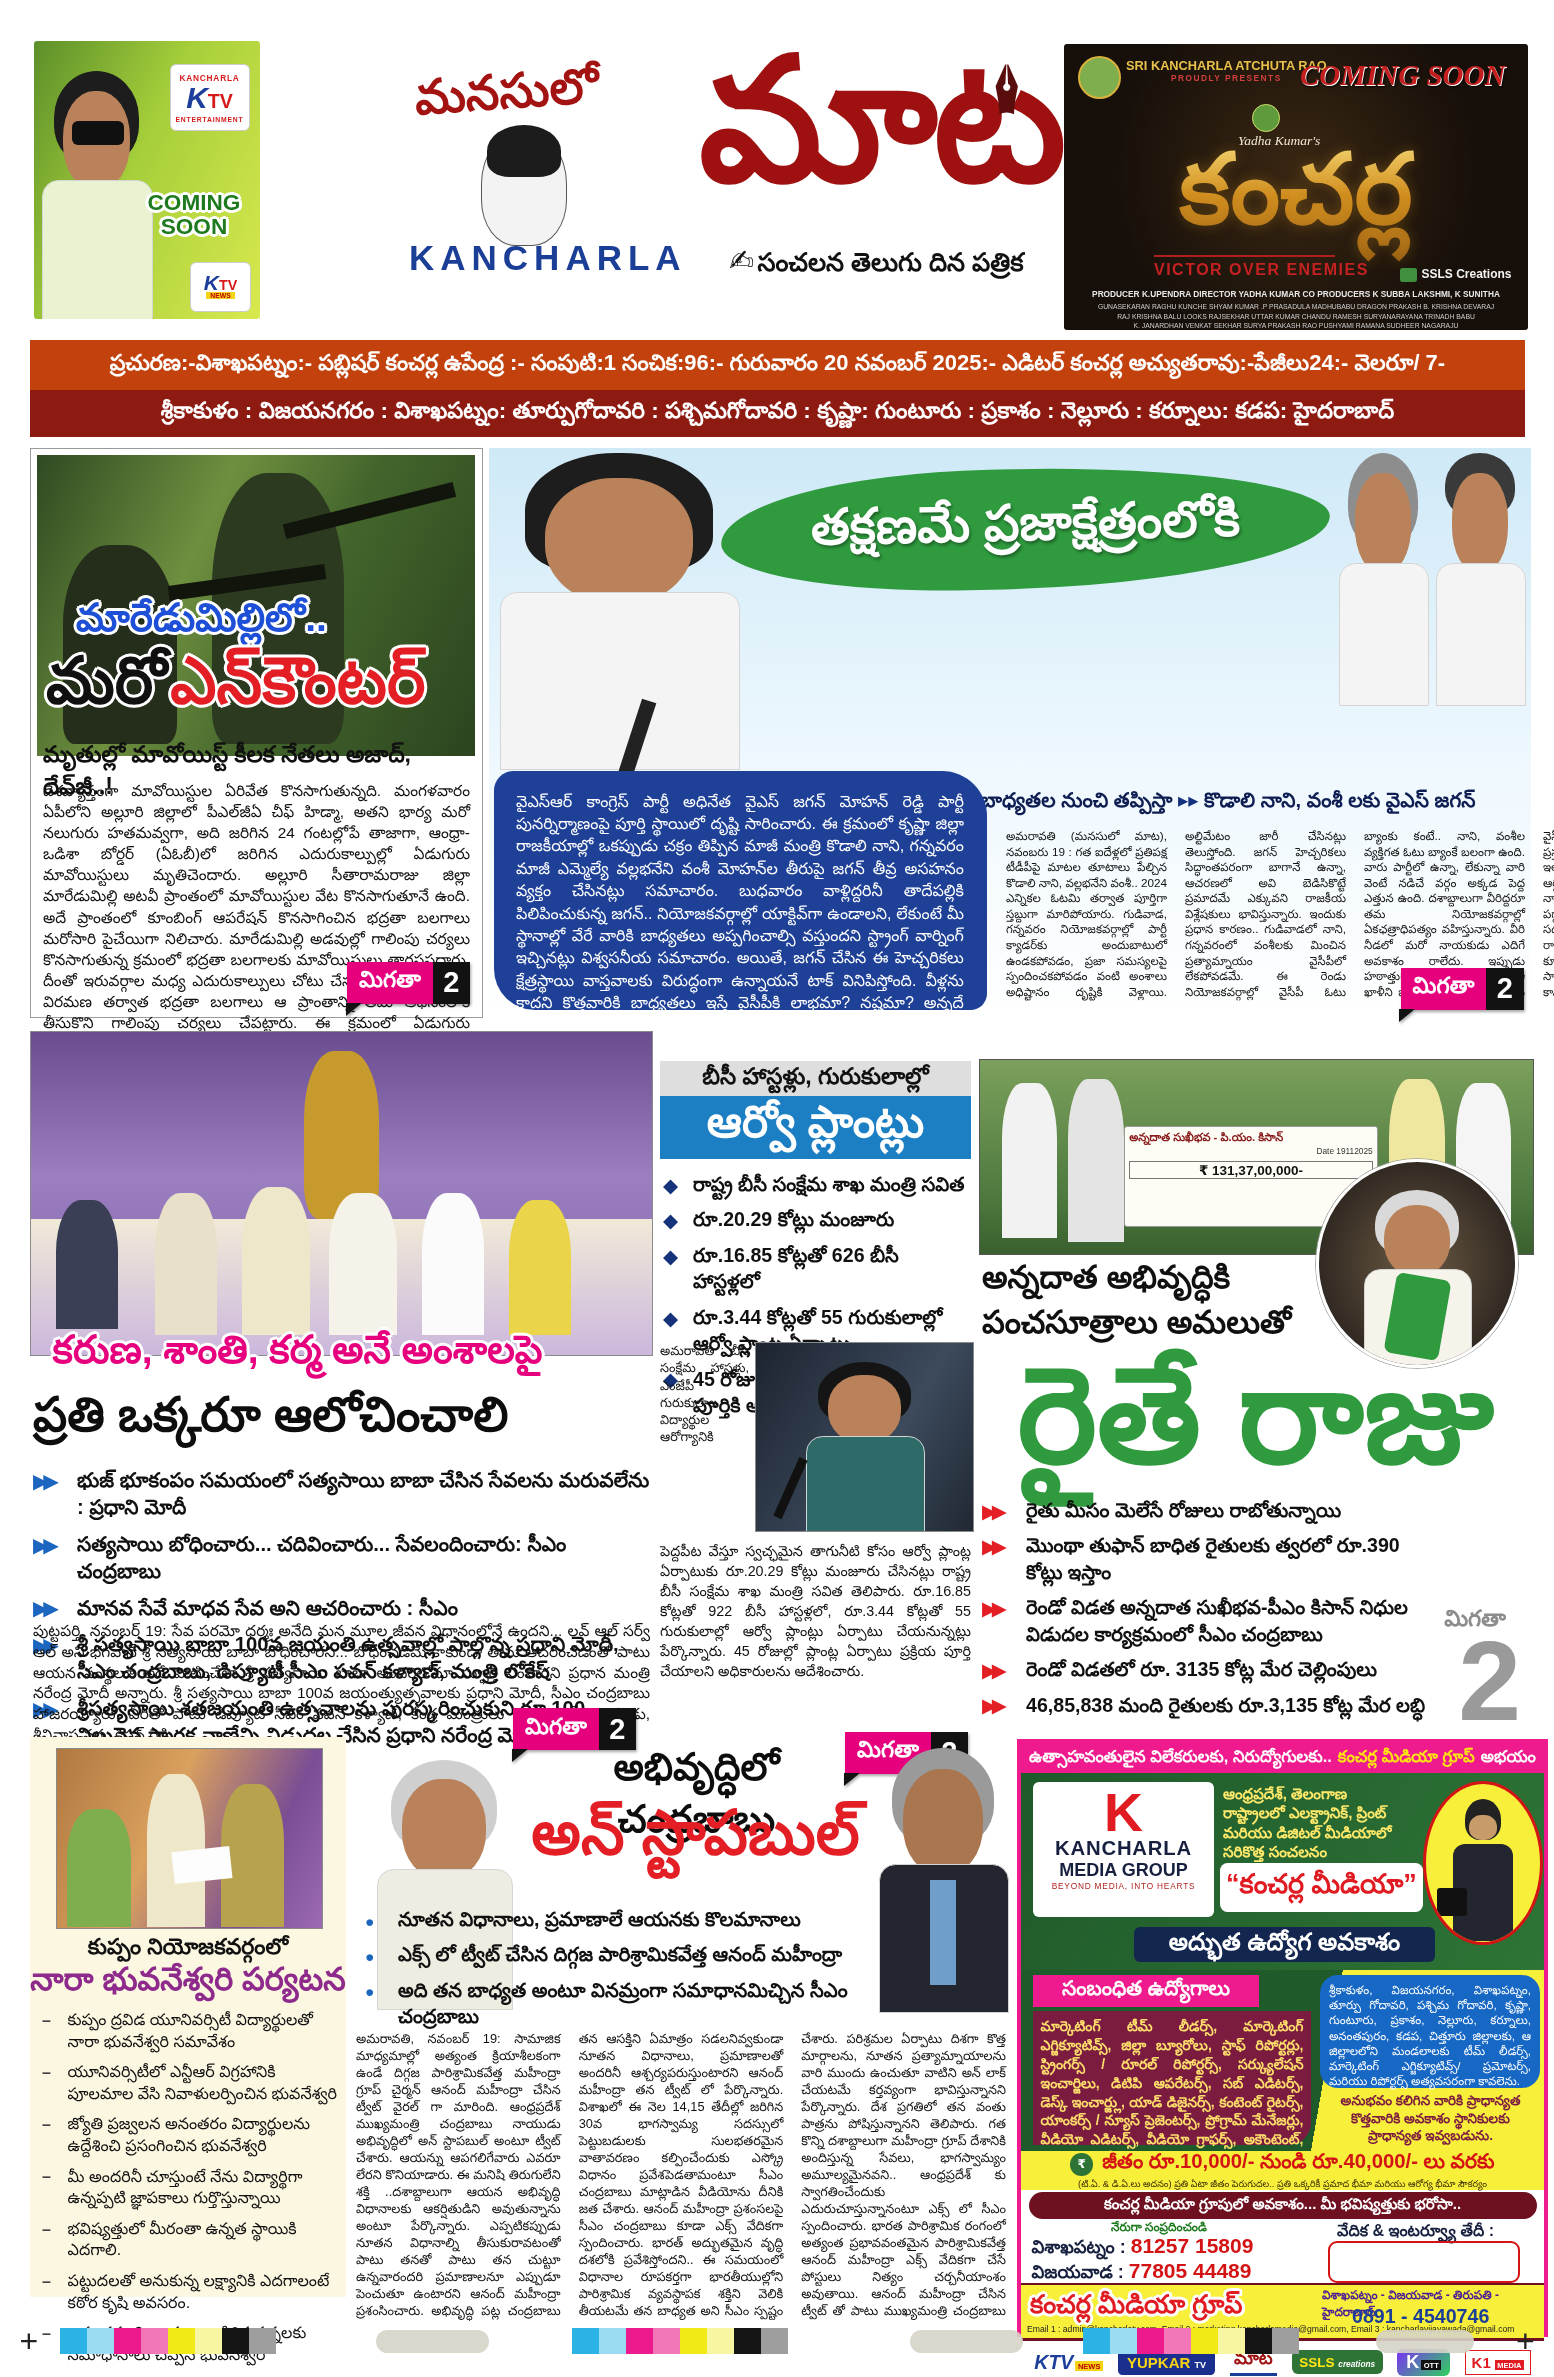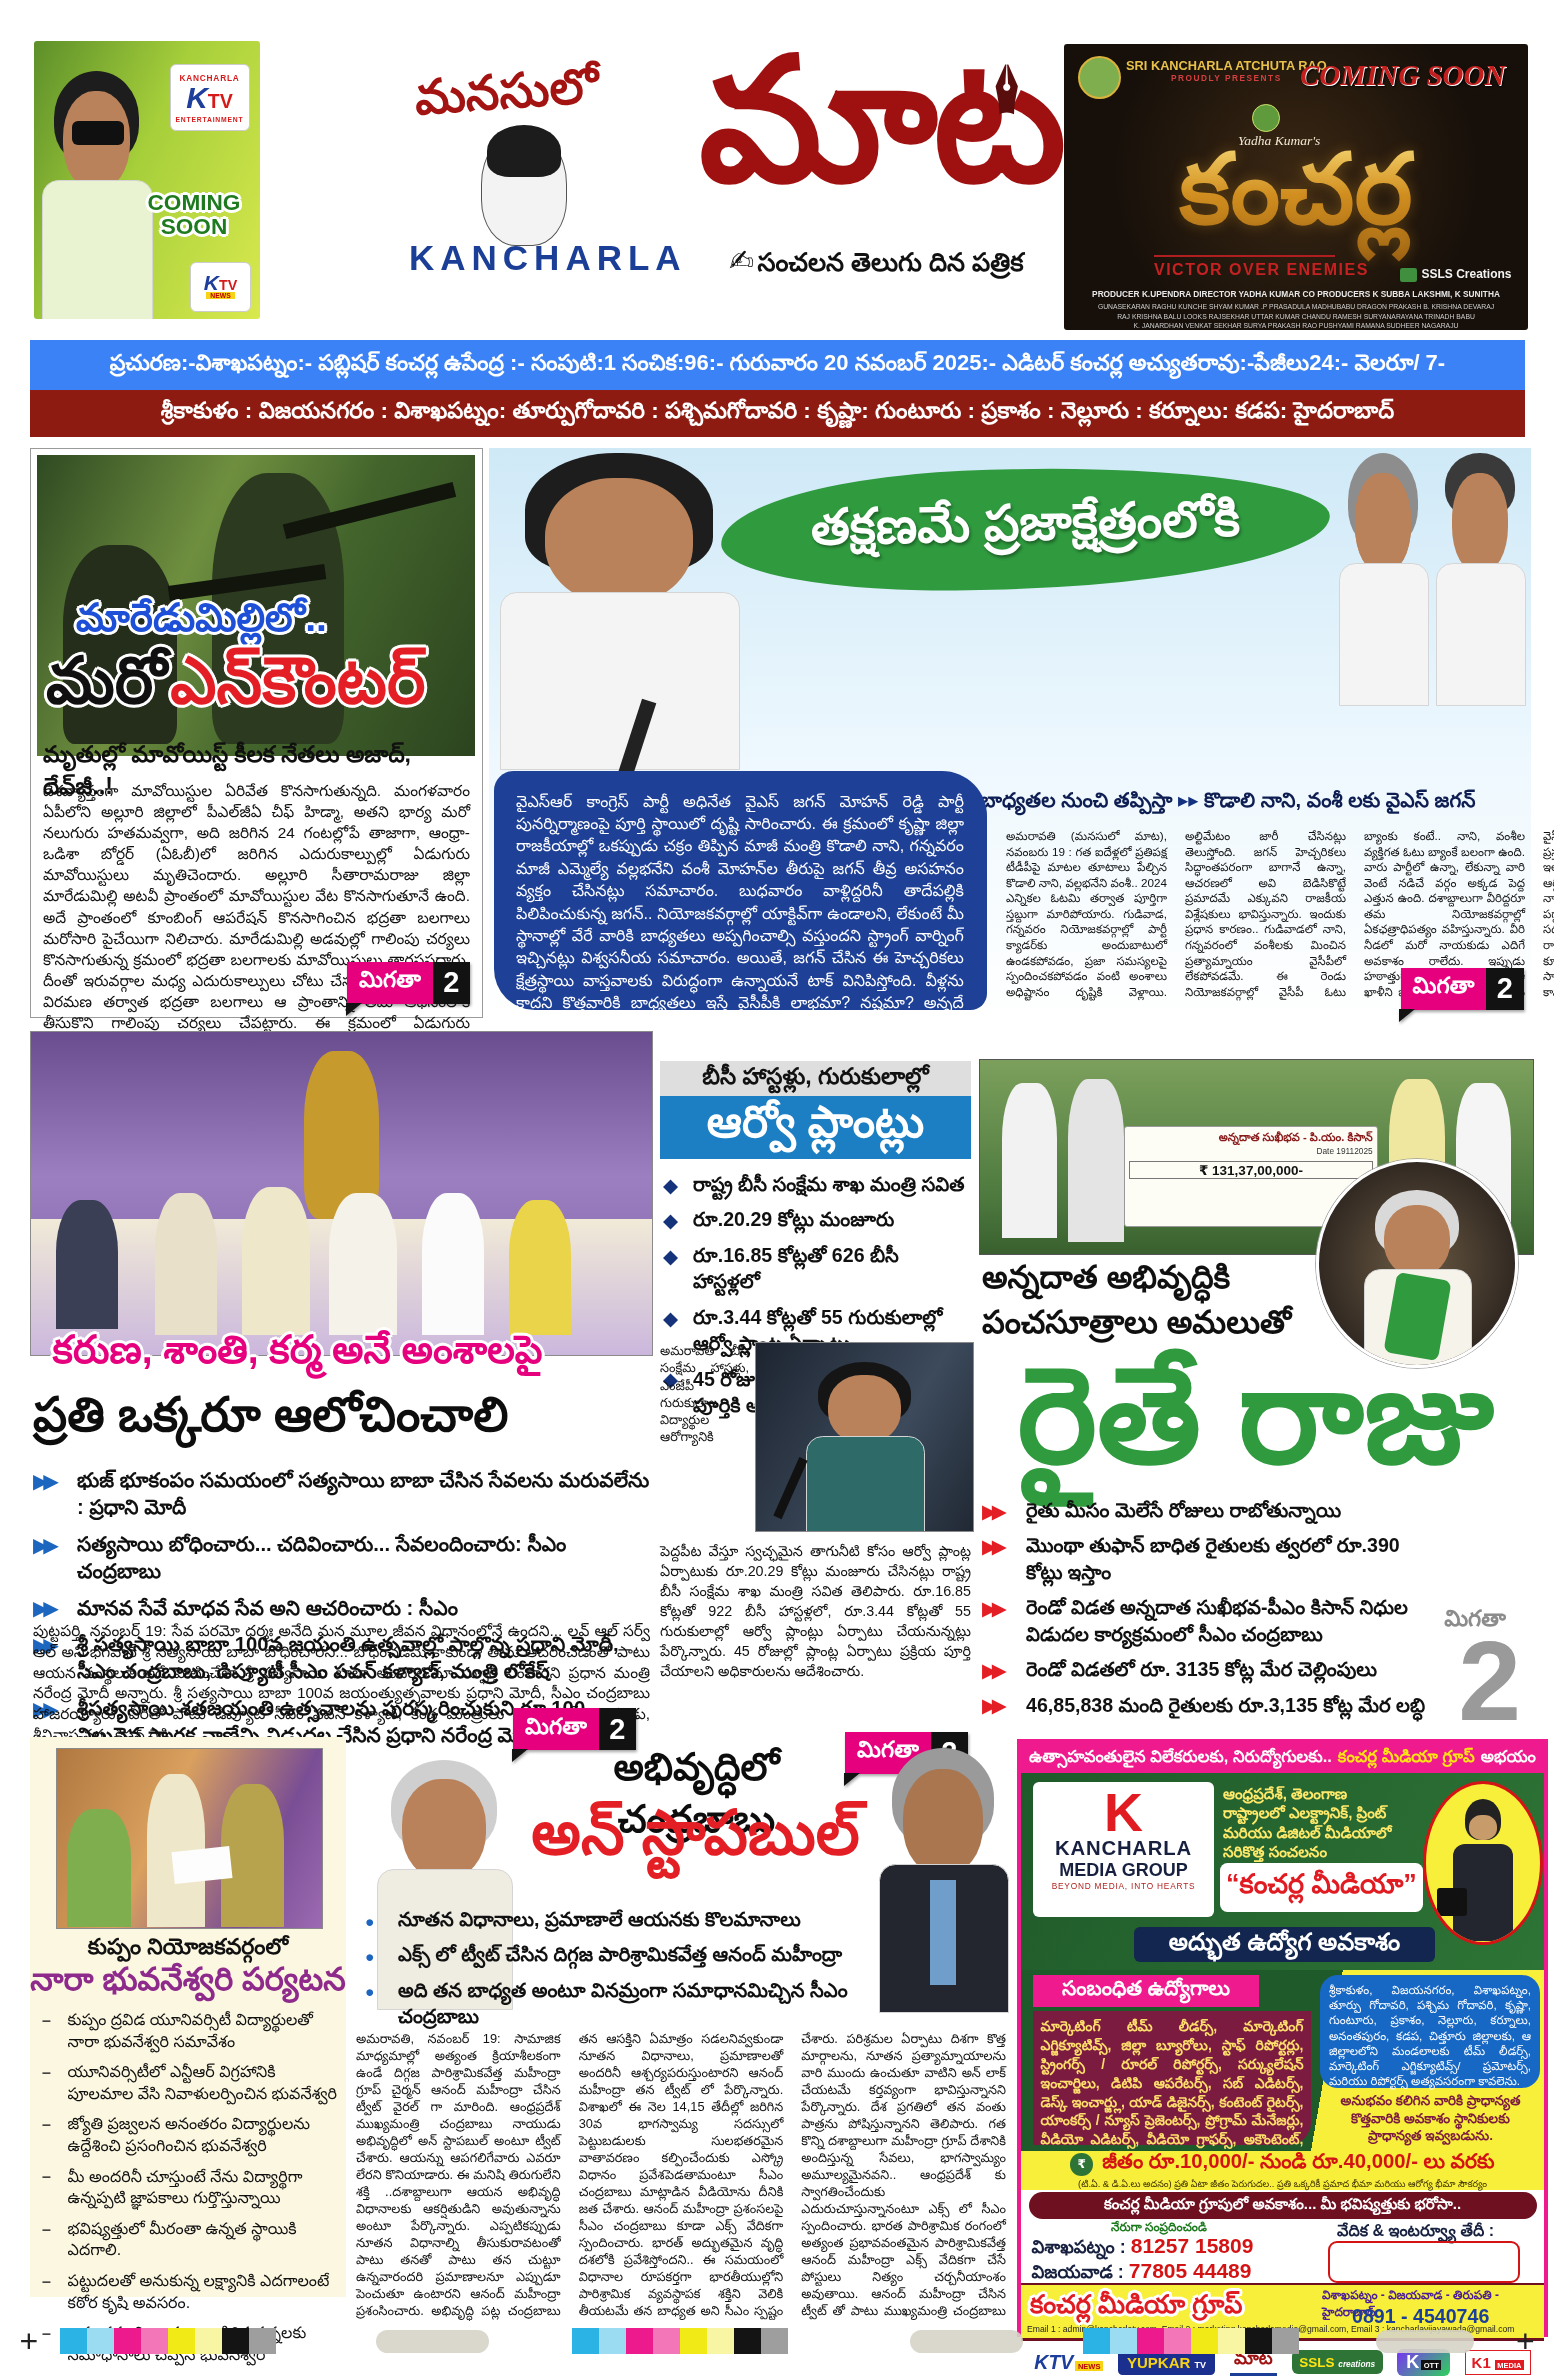--- a/index.html
+++ b/index.html
@@ -93,21 +93,21 @@
     <div class="abs b" style="left:0;top:89px;width:100%;text-align:center;font-size:98px;background:linear-gradient(#fbe98a,#c98а1f 45%,#8a5410);background:linear-gradient(#fbe98a,#c9881f 45%,#8a5410);-webkit-background-clip:text;background-clip:text;color:transparent;text-shadow:0 0 13.5px rgba(255,180,40,.25)">కంచర్ల</div>
     <div class="abs" style="left:90px;top:211px;width:181px;height:2.3px;background:#b01f1f"></div>
     <div class="abs b" style="left:90px;top:217px;font-size:16px;color:#c42222;letter-spacing:1.5px">VICTOR OVER ENEMIES</div>
     <div class="abs b" style="right:16.5px;top:223px;font-size:12px;color:#f2f2f2"><span style="display:inline-block;width:16.5px;height:13.5px;background:#3f8f3f;border-radius:2.3px;vertical-align:middle;margin-right:4.5px"></span><span>SSLS Creations</span></div>
     <div class="abs b" style="left:0;top:245px;width:100%;text-align:center;font-size:8.3px;color:#e8e8e8">PRODUCER K.UPENDRA      DIRECTOR YADHA KUMAR      CO PRODUCERS K SUBBA LAKSHMI, K SUNITHA</div>
     <div class="abs" style="left:0;top:259px;width:100%;text-align:center;font-size:6.8px;color:#cfcfcf">GUNASEKARAN   RAGHU KUNCHE   SHYAM KUMAR .P   PRASADULA MADHUBABU   DRAGON PRAKASH   B. KRISHNA   DEVARAJ</div>
     <div class="abs" style="left:0;top:269px;width:100%;text-align:center;font-size:6.8px;color:#cfcfcf">RAJ KRISHNA   BALU   LOOKS RAJSEKHAR   UTTAR KUMAR   CHANDU RAMESH   SURYANARAYANA   TRINADH BABU</div>
     <div class="abs" style="left:0;top:278px;width:100%;text-align:center;font-size:6.8px;color:#cfcfcf">K. JANARDHAN   VENKAT   SEKHAR   SURYA PRAKASH RAO   PUSHYAMI   RAMANA   SUDHEER   NAGARAJU</div>
   </div>
 
-  <div class="abs b" style="left:30px;top:340px;width:1495px;height:50px;background:#3b82f6;color:#fff;font-size:22px;display:flex;align-items:center;justify-content:center">ప్రచురణ:-విశాఖపట్నం:- పబ్లిషర్ కంచర్ల ఉపేంద్ర :- సంపుటి:1 సంచిక:96:-  గురువారం 20 నవంబర్ 2025:- ఎడిటర్ కంచర్ల అచ్యుతరావు:-పేజీలు24:- వెలరూ/ 7-</div>
+  <div class="abs b" style="left:30px;top:340px;width:1495px;height:50px;background:#c2410c;color:#fff;font-size:22px;display:flex;align-items:center;justify-content:center">ప్రచురణ:-విశాఖపట్నం:- పబ్లిషర్ కంచర్ల ఉపేంద్ర :- సంపుటి:1 సంచిక:96:-  గురువారం 20 నవంబర్ 2025:- ఎడిటర్ కంచర్ల అచ్యుతరావు:-పేజీలు24:- వెలరూ/ 7-</div>
   <div class="abs b" style="left:30px;top:390px;width:1495px;height:47px;background:#8e1b12;color:#fff;font-size:22.6px;display:flex;align-items:center;justify-content:center">శ్రీకాకుళం : విజయనగరం : విశాఖపట్నం: తూర్పుగోదావరి : పశ్చిమగోదావరి : కృష్ణా: గుంటూరు : ప్రకాశం : నెల్లూరు : కర్నూలు: కడప: హైదరాబాద్</div>
 
   <div class="abs" style="left:30px;top:448px;width:451px;height:568px;border:1.5px solid #9a9a9a">
     <div class="ph noborder" style="left:6px;top:6px;width:438px;height:301px;background:linear-gradient(115deg,#2f4a22,#6f8f3f 35%,#43652c 60%,#2c441f)">
       <div class="abs" style="left:6%;top:30%;width:26%;height:66%;background:#242e1b;border-radius:40% 44% 10% 10%"></div>
       <div class="abs" style="left:40%;top:6%;width:30%;height:90%;background:#2c3a20;border-radius:42% 42% 12% 12%"></div>
       <div class="abs" style="left:30%;top:40%;width:36%;height:5%;background:#11150c;transform:rotate(-8deg)"></div>
       <div class="abs" style="left:56%;top:16%;width:40%;height:5%;background:#11150c;transform:rotate(-14deg)"></div>
     </div>
     <div class="abs b ow" style="left:45px;top:147px;font-size:39px;color:#1d4fd7">మారేడుమిల్లిలో..</div>
@@ -215,21 +215,21 @@
     </div>
   </div>
 
   <div class="abs" style="left:979px;top:1027px;width:557px;height:726px">
     <div class="ph" style="left:0;top:32px;width:553px;height:194px;background:linear-gradient(#7ca05c,#4e7a3f 70%,#39602e);border:1.5px solid #555">
       <div class="abs" style="left:4%;top:12%;width:10%;height:80%;background:#f2f2f2;border-radius:36% 36% 0 0"></div>
       <div class="abs" style="left:16%;top:10%;width:10%;height:84%;background:#e4e4e4;border-radius:36% 36% 0 0"></div>
       <div class="abs" style="left:74%;top:10%;width:10%;height:84%;background:#efe7a0;border-radius:36% 36% 0 0"></div>
       <div class="abs" style="left:86%;top:12%;width:10%;height:80%;background:#f5f5f5;border-radius:36% 36% 0 0"></div>
       <div class="abs" style="left:26%;top:34%;width:46%;height:52%;background:#fdfdf6;border:0.8px solid #999;border-radius:3px;padding:4.5px;box-sizing:border-box;font-size:9.8px">
-        <div class="b" style="color:#8a1b1b;text-align:right;font-size:11.3px">అన్నదాత సుఖీభవ - పి.యం. కిసాన్</div>
+        <div class="b" style="color:#8a1b1b;text-align:left;font-size:11.3px">అన్నదాత సుఖీభవ - పి.యం. కిసాన్</div>
         <div style="color:#333;text-align:right;font-size:8.3px">Date <span>19112025</span></div>
         <div class="b" style="color:#111;text-align:center;font-size:13.5px;border:0.8px solid #777;margin-top:4.5px">₹ 131,37,00,000-</div>
       </div>
     </div>
     <div class="abs" style="left:337px;top:132px;width:196px;height:203px;background:radial-gradient(#6b5a43,#2e2620 75%);border:3.8px solid #fff;border-radius:50%;overflow:hidden;box-shadow:0 0 0 0.8px #999">
       <div class="person" style="left:22%;top:14%;width:56%;height:88%">
         <div class="hair" style="background:#d9d9d9"></div>
           <div class="face"></div>
           <div class="torso" style="background:#f6f3ea"></div>
       </div>

